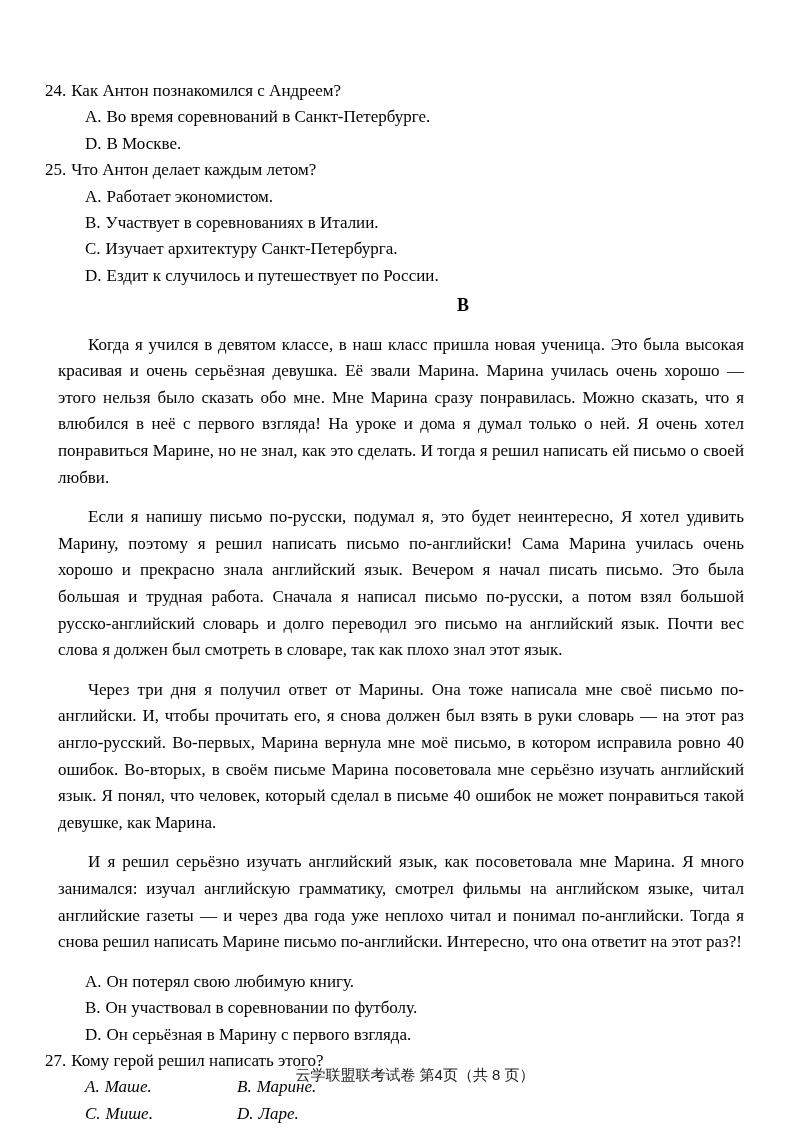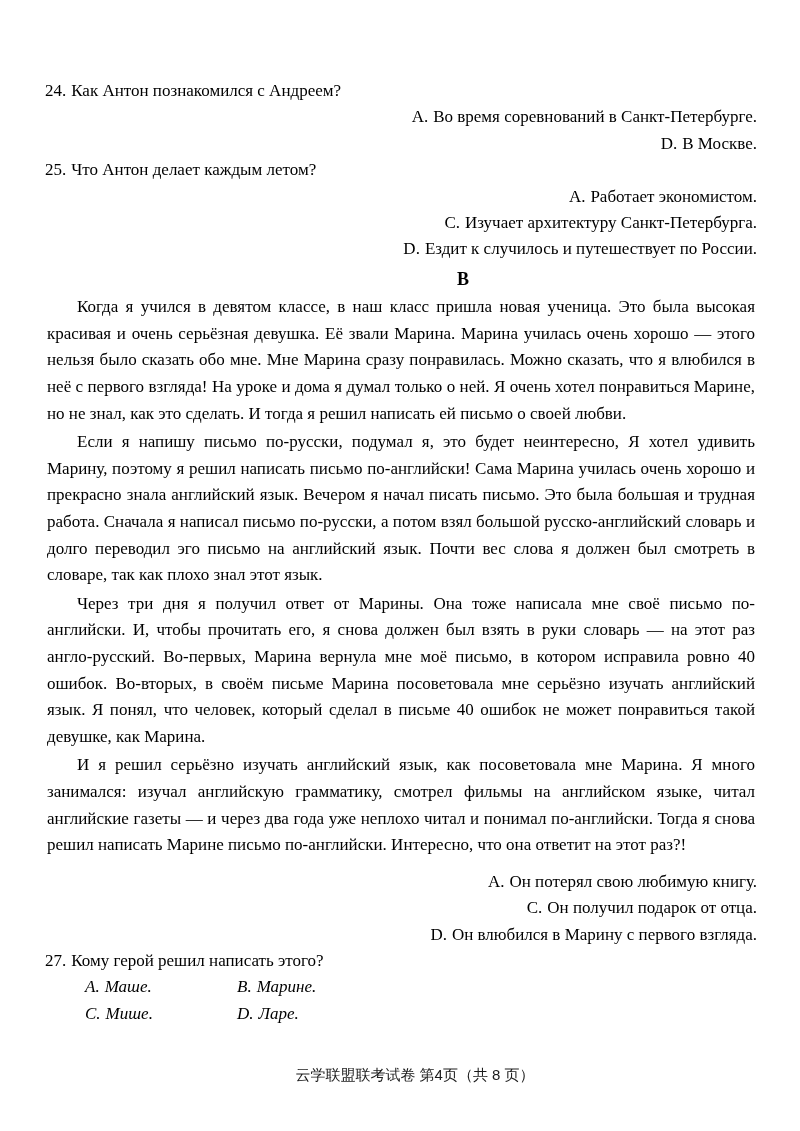--- a/index.html
+++ b/index.html
@@ -29,21 +29,20 @@
     font-family: Liberation Serif, serif;
   }
   .opt-label {
     display: inline-block;
     margin-right: 5px;
   }
   .q-option {
     padding-left: 40px;
     line-height: 26.4px;
     white-space: nowrap;
-    text-align: right;
   }
   .q-option-row {
     padding-left: 40px;
     line-height: 26.4px;
     white-space: nowrap;
   }
   .opt-cell {
     display: inline-block;
     font-style: italic;
   }
@@ -52,21 +51,21 @@
   }
   .section-heading {
     text-align: center;
     font-weight: bold;
     font-size: 18px;
     line-height: 26.4px;
     padding-left: 124px;
     margin-top: 3px;
   }
   .reading-text p {
-    margin: 2px;
+    margin: 13px;
     text-align: justify;
     text-indent: 30px;
     line-height: 26.6px;
   }
   .questions-bottom {
     margin-top: 10px;
   }
   .footer {
     position: absolute;
     top: 1066px;
@@ -100,20 +99,23 @@
     </div>
 
     <div>
       <div class="q-line">
         <span class="q-num">25.</span><span>Что Антон делает каждым летом?</span>
       </div>
       <div class="q-option">
         <span class="opt-label">A.</span><span>Работает экономистом.</span>
       </div>
       <div class="q-option">
+        <span class="opt-label">B.</span><span>Участвует в соревнованиях в Италии.</span>
+      </div>
+      <div class="q-option">
         <span class="opt-label">C.</span><span>Изучает архитектуру Санкт-Петербурга.</span>
       </div>
       <div class="q-option">
         <span class="opt-label">D.</span><span>Ездит к случилось и путешествует по России.</span>
       </div>
     </div>
 
   </div>
 
   <div>
@@ -126,24 +128,24 @@
     </div>
   </div>
 
   <div class="questions-bottom">
 
     <div>
       <div class="q-option">
         <span class="opt-label">A.</span><span>Он потерял свою любимую книгу.</span>
       </div>
       <div class="q-option">
-        <span class="opt-label">C.</span><span>Он получил подарок от отца.</span>
+        <span class="opt-label">B.</span><span>Он участвовал в соревновании по футболу.</span>
       </div>
       <div class="q-option">
-        <span class="opt-label">D.</span><span>Он влюбился в Марину с первого взгляда.</span>
+        <span class="opt-label">D.</span><span>Он серьёзная в Марину с первого взгляда.</span>
       </div>
     </div>
 
     <div>
       <div class="q-line">
         <span class="q-num">27.</span><span>Кому герой решил написать этого?</span>
       </div>
       <div class="q-option-row">
         <span class="opt-cell col1">
           <span class="opt-label">A.</span><span>Маше.</span>

